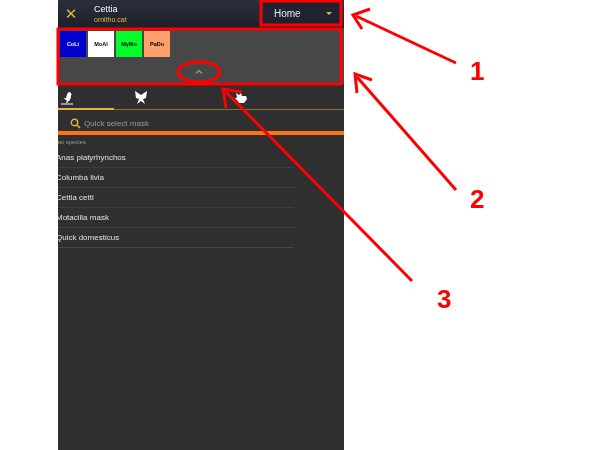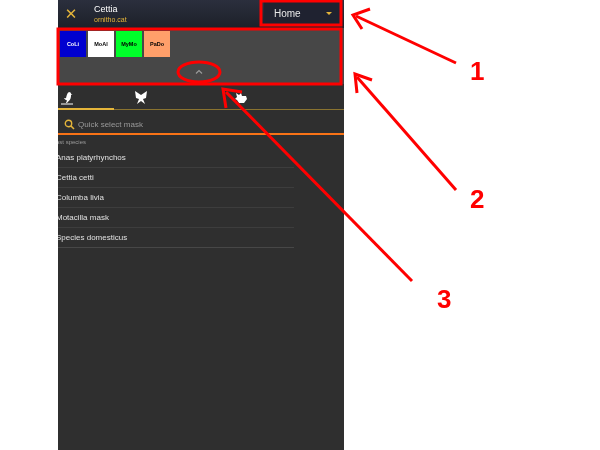--- a/index.html
+++ b/index.html
@@ -49,21 +49,21 @@
       position: absolute; left: 0; top: 86px; width: 286px; height: 24px;
       background: #2f2f2f; display: flex; border-bottom: 1px solid #8a7330;
     }
     .tab { flex: 1; display: flex; align-items: center; justify-content: flex-start; padding-left: 2px; cursor: pointer; position: relative; }
     .tab.t2 { justify-content: center; padding-left: 0; padding-right: 46px; }
     .tab.t3 { justify-content: center; padding-left: 0; padding-right: 76px; }
     .tab.active::after { content: ""; position: absolute; left: 0; right: 0; bottom: -1px; height: 2px; background: #e5b53a; }
 
     .search-row {
       position: absolute; left: 0; top: 115px; width: 286px; height: 20px;
-      display: flex; align-items: center; padding-left: 6px; border-bottom: 2px solid #f97316;
+      display: flex; align-items: center; padding-left: 12px; border-bottom: 4px solid #f97316;
     }
     .search-row input {
       background: transparent; border: none; outline: none; color: #cfcfcf;
       font-family: "Liberation Sans", sans-serif; font-size: 8px; margin-left: 3px; width: 240px;
     }
     .search-row input::placeholder { color: #9a9a9a; }
 
     .section-label { position: absolute; left: -2px; top: 139px; color: #9a9a9a; font-size: 6px; }
     .species-list { position: absolute; left: 0; top: 148px; width: 236px; }
     .species-item {
@@ -141,24 +141,24 @@
       <circle cx="4.5" cy="4.5" r="3.2" fill="none" stroke="#e5b53a" stroke-width="1.4"></circle>
       <line x1="7" y1="7" x2="10" y2="10" stroke="#e5b53a" stroke-width="1.6"></line>
     </svg>
     <input type="text" placeholder="Quick select mask" style="">
   </div>
 
   <div class="section-label">ast species</div>
 
   <div class="species-list">
     <div class="species-item">Anas platyrhynchos</div>
+    <div class="species-item">Columba livia</div>
     <div class="species-item">Cettia cetti</div>
-    <div class="species-item">Columba livia</div>
     <div class="species-item">Motacilla mask</div>
-    <div class="species-item">Species domesticus</div>
+    <div class="species-item">Quick domesticus</div>
   </div>
 </div>
 
 <svg class="overlay" width="600" height="450" viewBox="0 0 600 450">
 
   <rect x="261" y="1" width="80" height="24" fill="none" stroke="#ff0000" stroke-width="3"></rect>
 
   <rect x="58" y="29" width="283" height="55" fill="none" stroke="#ff0000" stroke-width="3"></rect>
 
   <ellipse cx="199" cy="72" rx="21" ry="10" fill="none" stroke="#ff0000" stroke-width="3"></ellipse>

